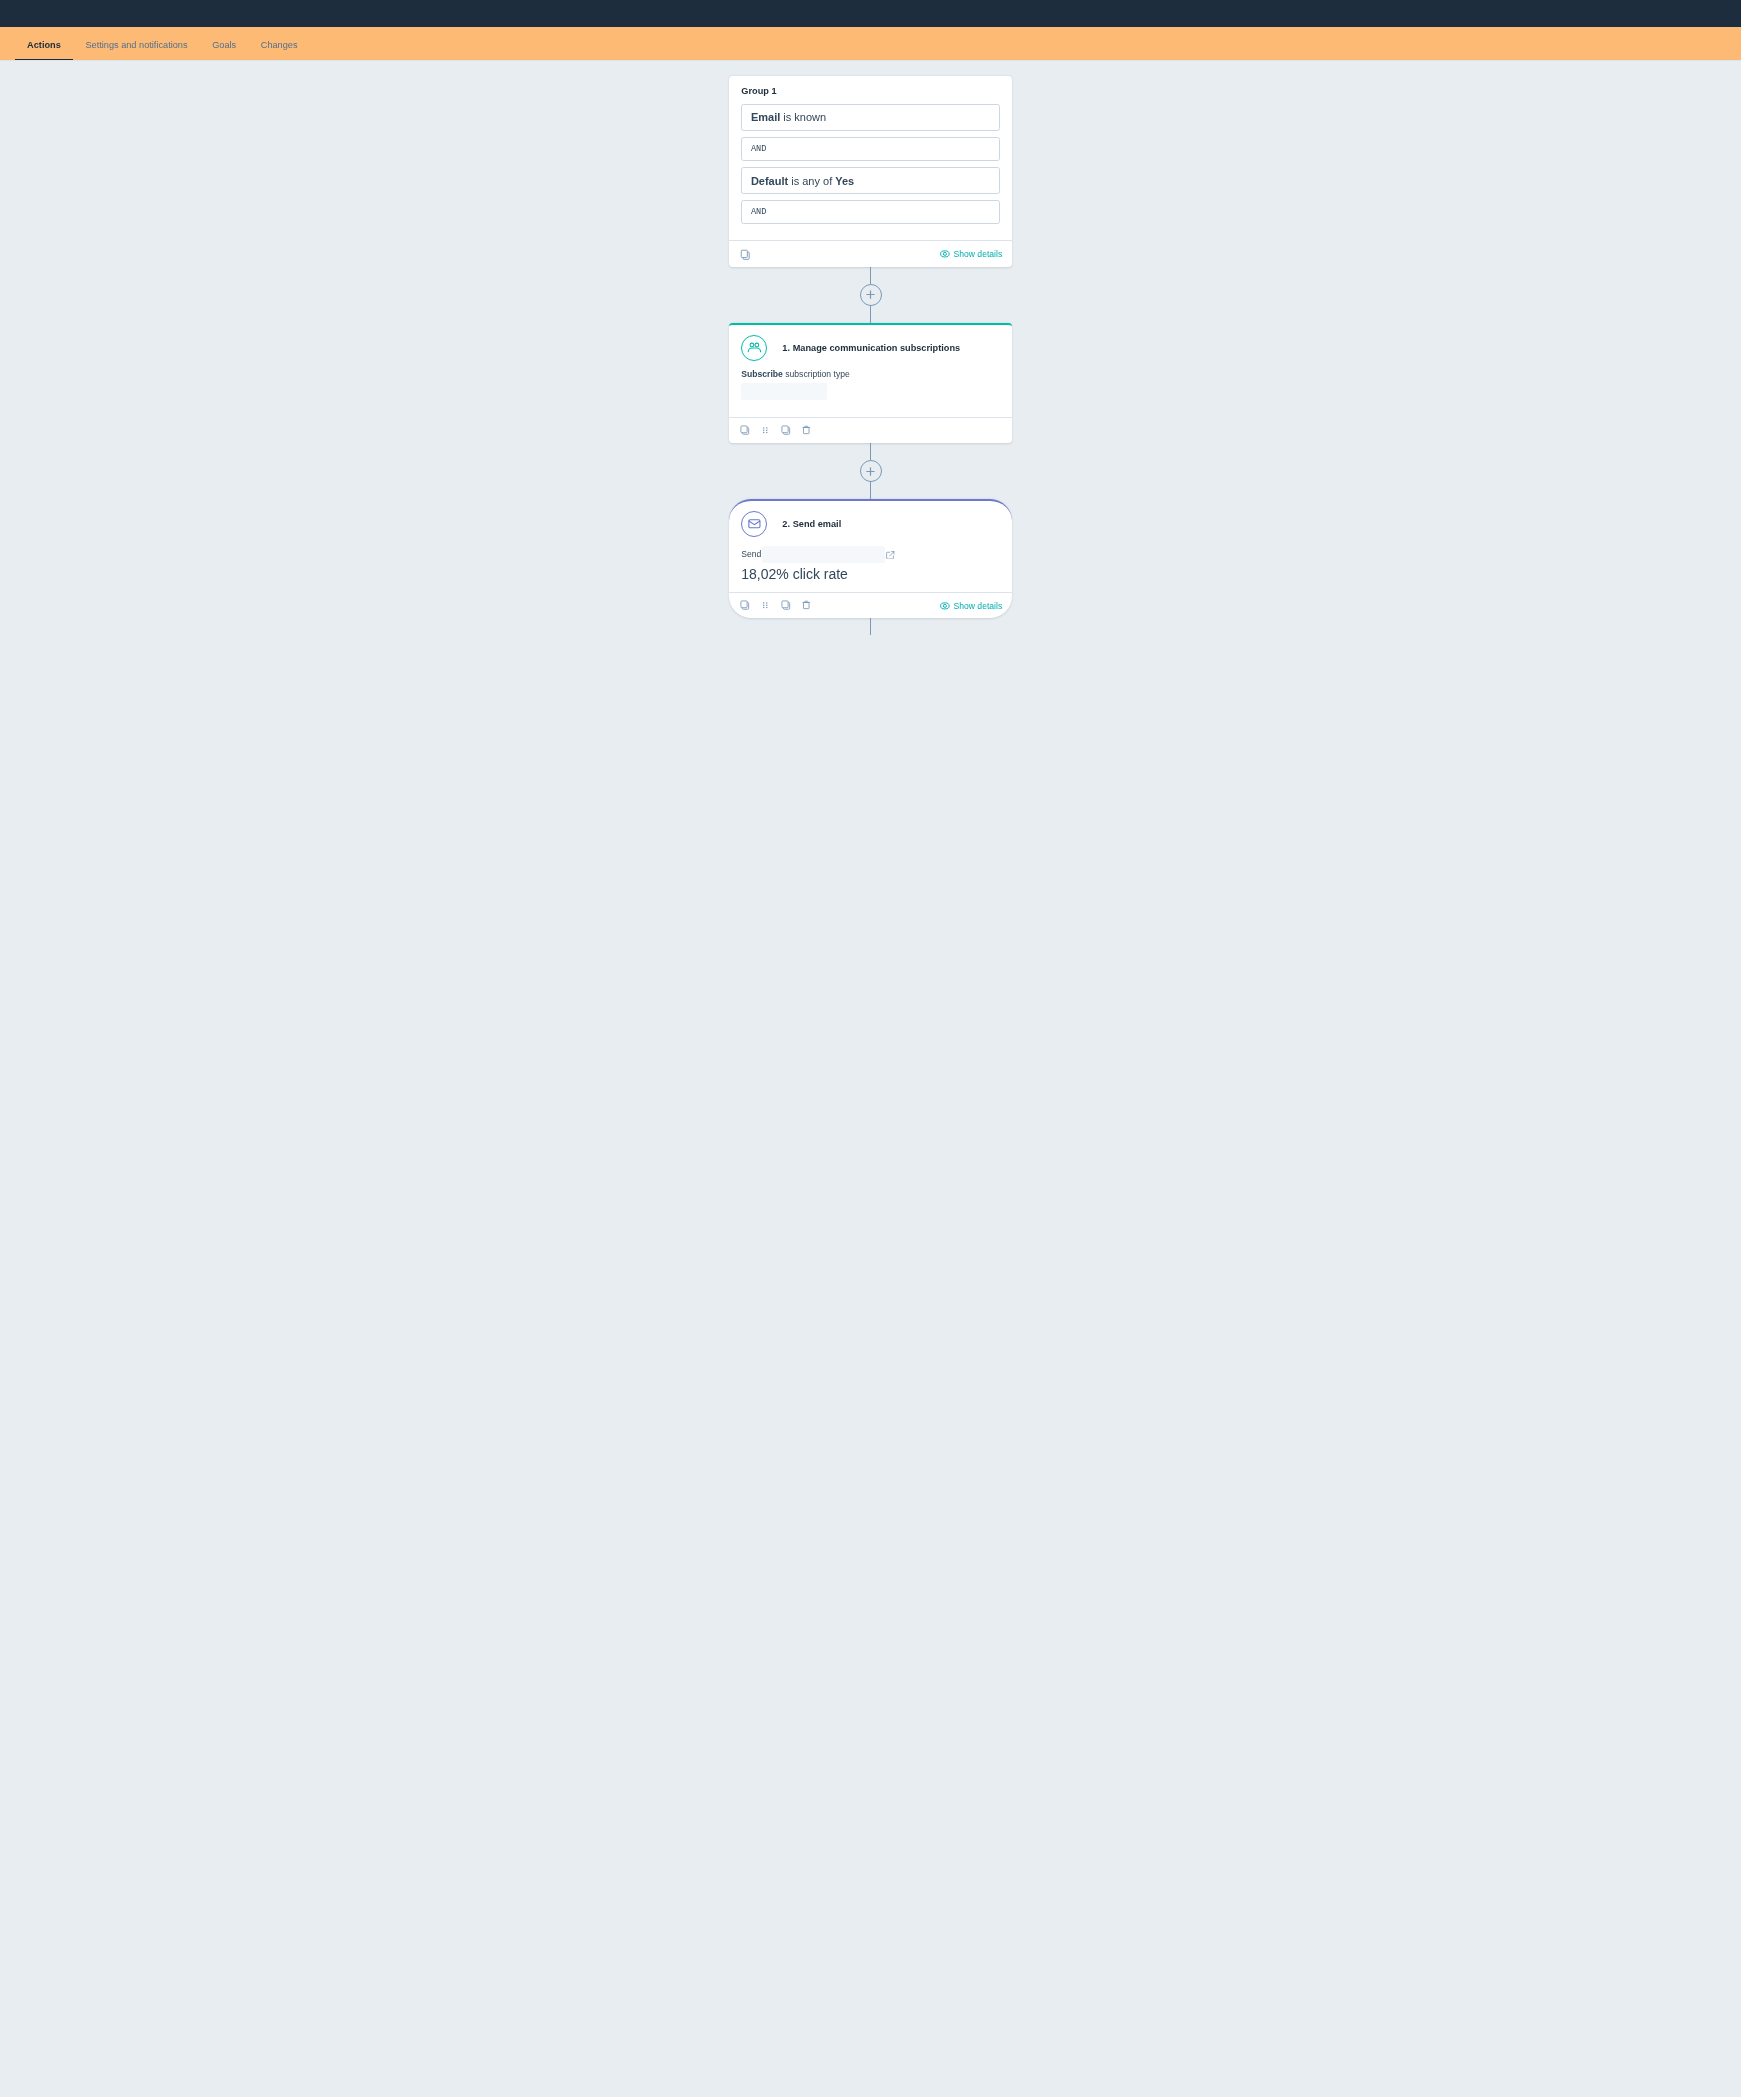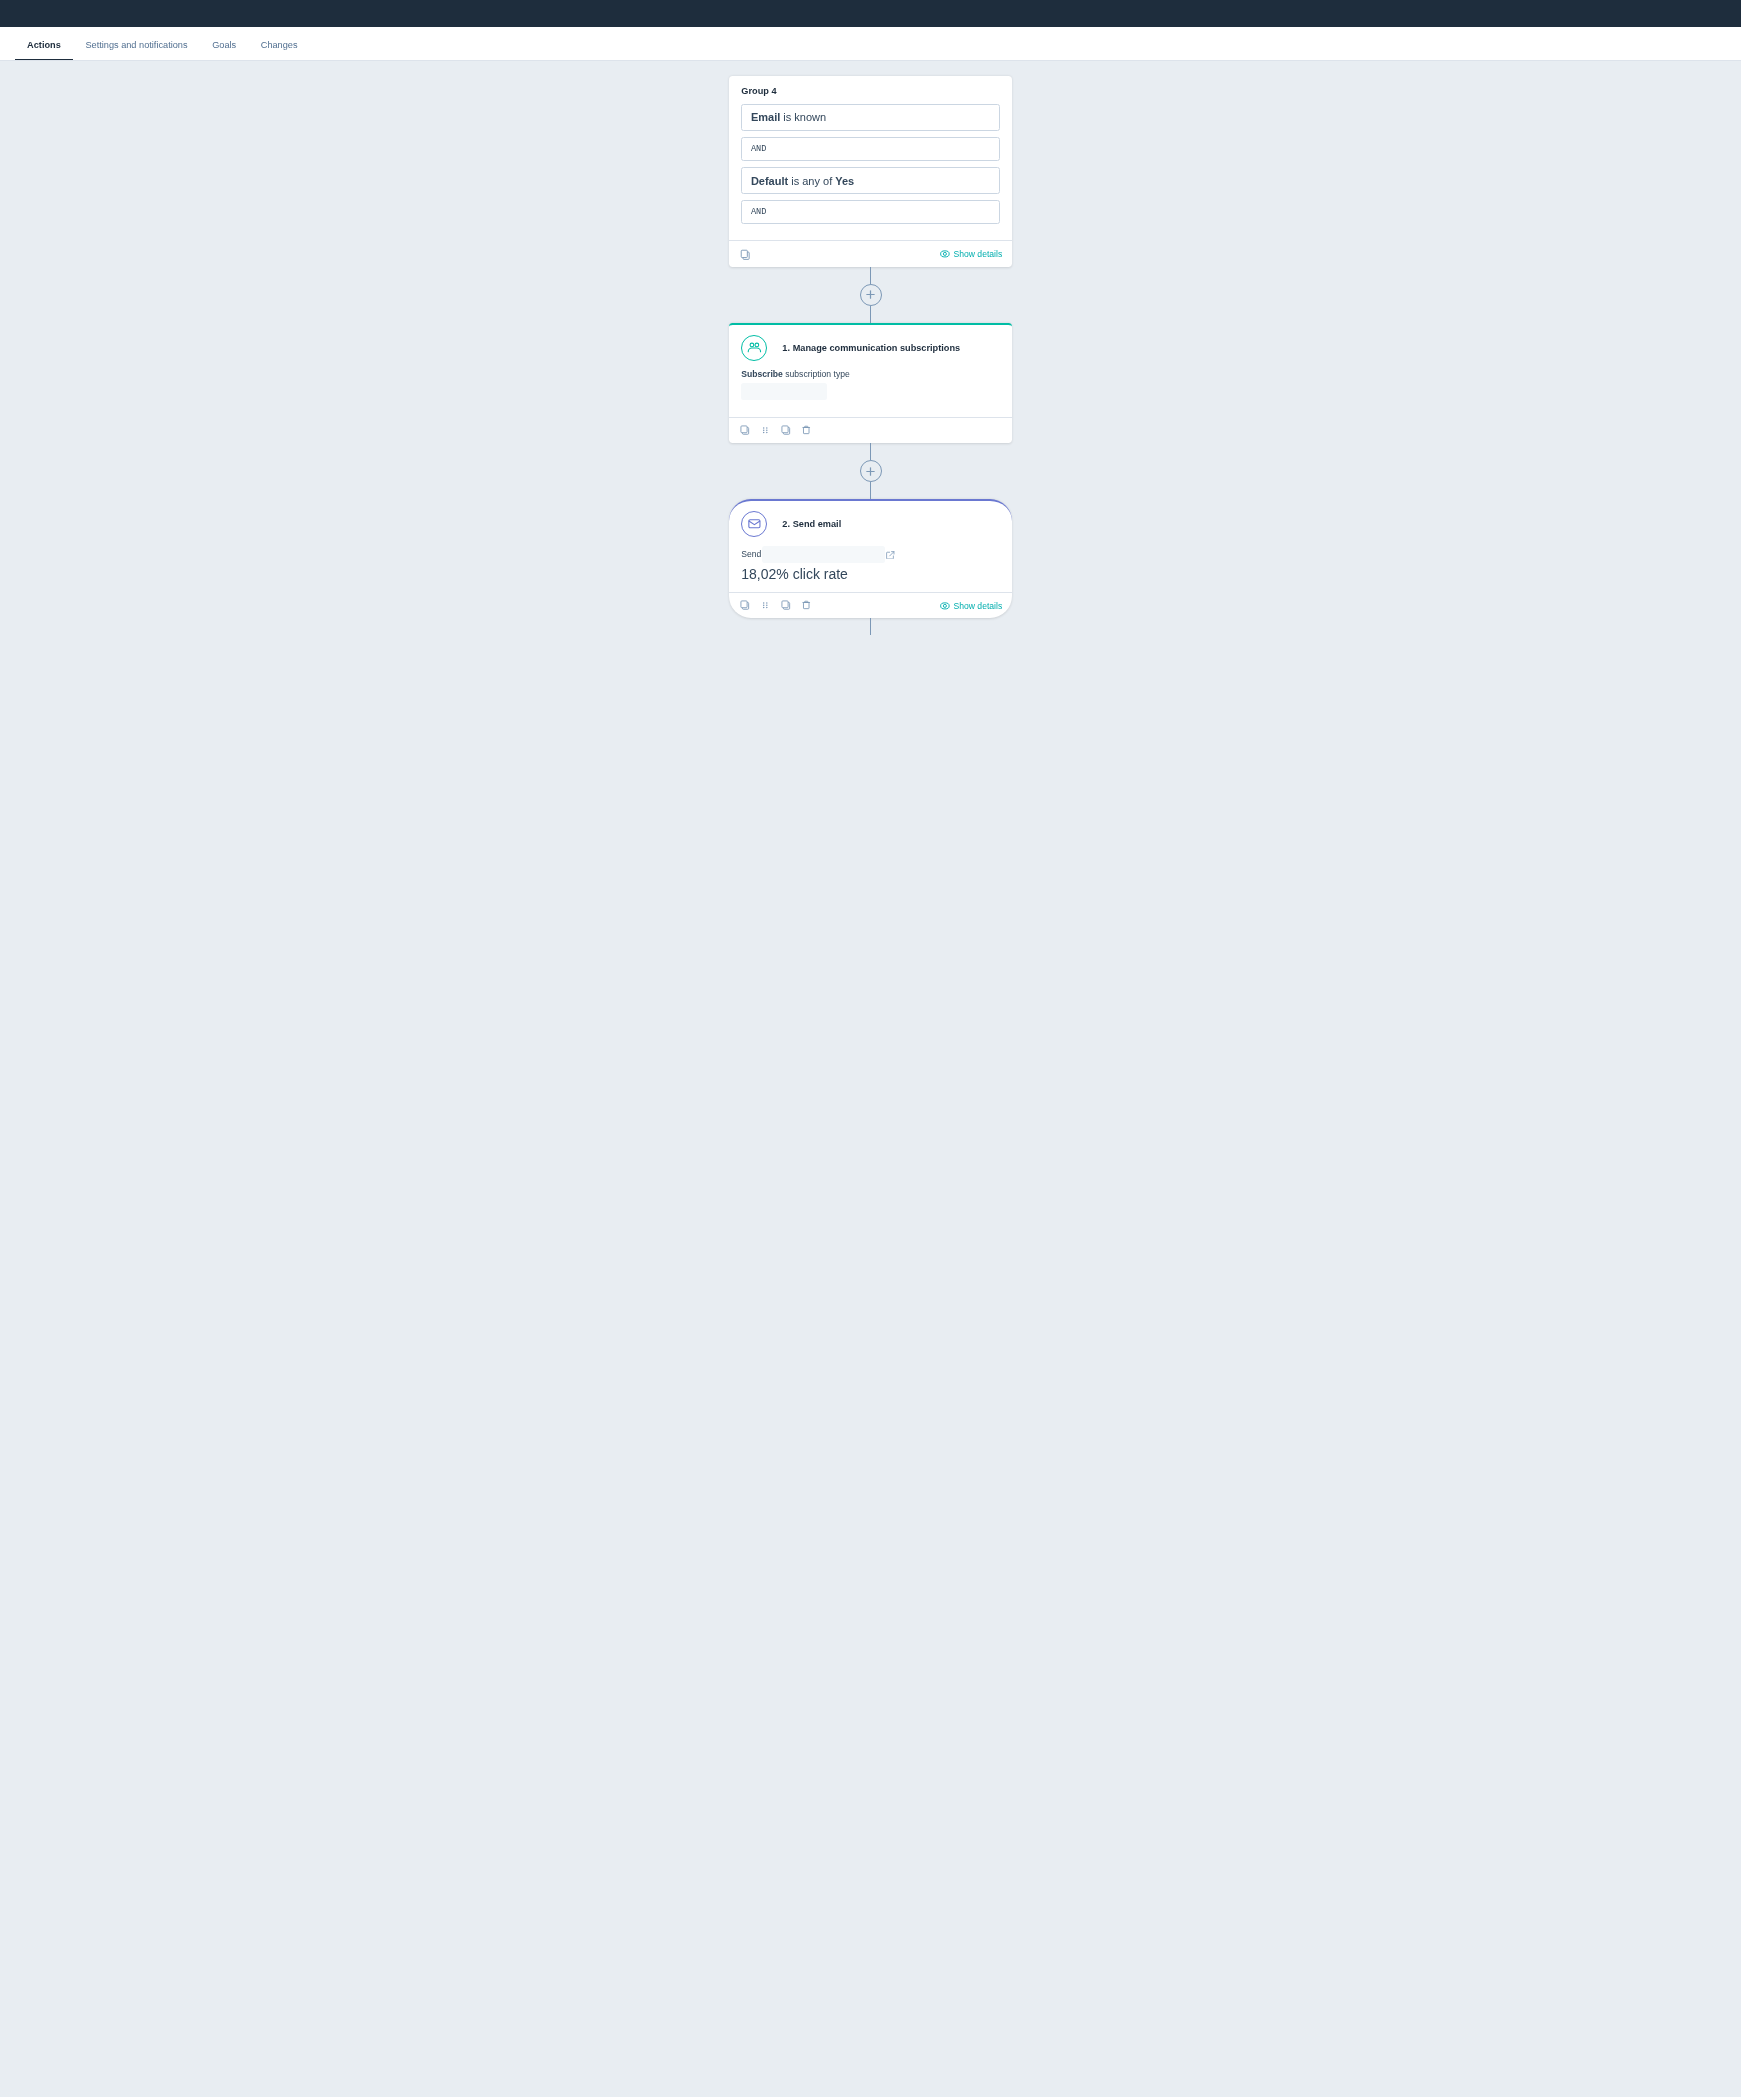--- a/index.html
+++ b/index.html
@@ -11,21 +11,21 @@
 
     
     .top-bar {
       background: #1e2d3d;
       height: 27px;
       width: 100%;
     }
 
     
     .tab-bar {
-      background: #ffffff;
+      background: #fdba74;
       border-bottom: 0.6px solid #dde3eb;
       display: flex;
       align-items: flex-end;
       padding: 0 14.8px;
       height: 34px;
     }
     .tab {
       padding: 0 12.3px 8.6px 12.3px;
       font-size: 9.2px;
       color: #516f90;
@@ -279,21 +279,21 @@
   <div class="tab active">Actions</div>
   <div class="tab">Settings and notifications</div>
   <div class="tab">Goals</div>
   <div class="tab">Changes</div>
 </div>
 
 <div class="main-content">
 
   <div class="card">
     <div class="card-body">
-      <div class="group-title">Group 4</div>
+      <div class="group-title">Group 1</div>
 
       <div class="filter-row">
         <span class="bold">Email</span><span> is known</span>
       </div>
 
       <div class="and-row">
         <div>AND</div>
       </div>
       <div class="filter-row">
         <span class="bold">Default</span><span> is any of </span><span class="bold">Yes</span>

